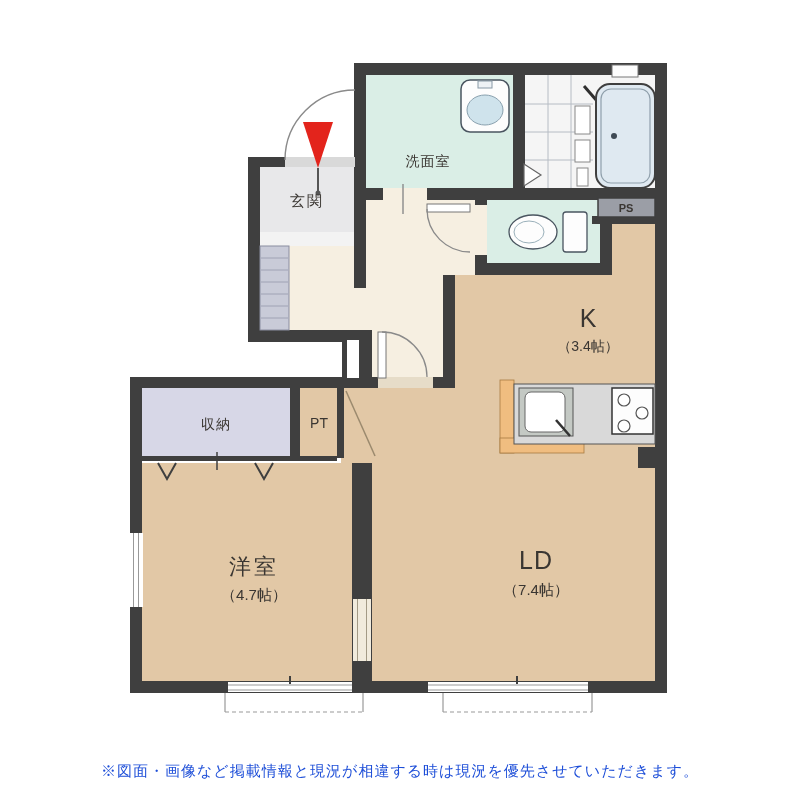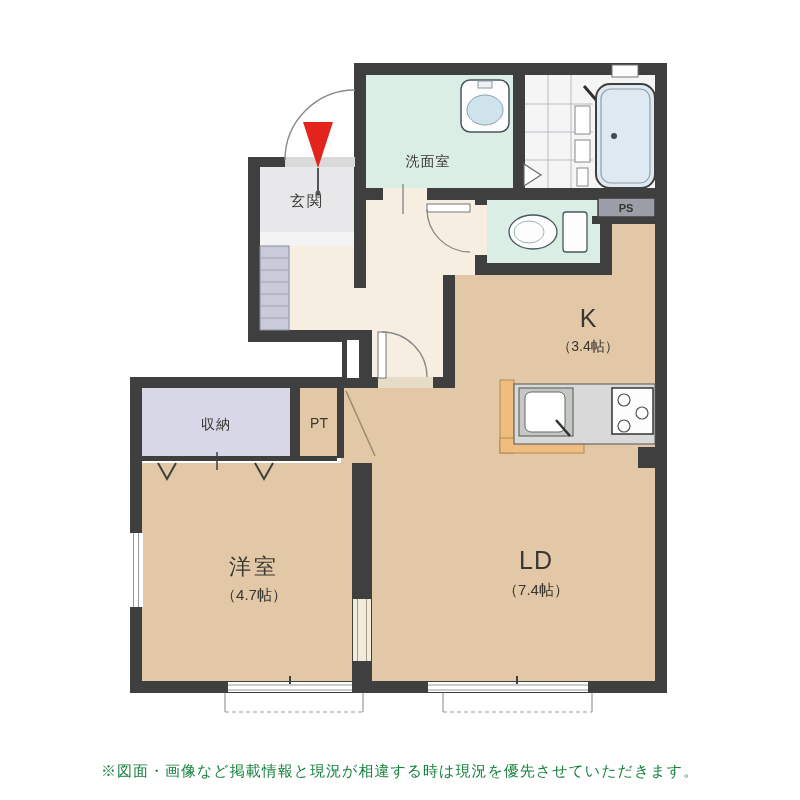--- a/index.html
+++ b/index.html
@@ -1,20 +1,20 @@
 <!DOCTYPE html>
 <html><head>
 <meta charset="utf-8">
 <style>
   html,body{margin:0;padding:0;background:#ffffff;}
   .stage{position:relative;width:800px;height:800px;background:#fff;overflow:hidden;
          font-family:"Liberation Sans",sans-serif;}
   .plan-svg{position:absolute;left:0;top:0;}
   .disclaimer{position:absolute;left:0;top:762px;width:800px;text-align:center;
-              font-size:15px;letter-spacing:1px;color:#15803d;
+              font-size:15px;letter-spacing:1px;color:#1d4ed8;
               font-family:Liberation Serif, serif;}
   svg text{font-family:"Liberation Sans",sans-serif;fill:#3a3632;}
 </style>
 </head>
 <body>
 
 <div class="stage">
 <svg class="plan-svg" width="800" height="800" viewBox="0 0 800 800">
 
   <g>

